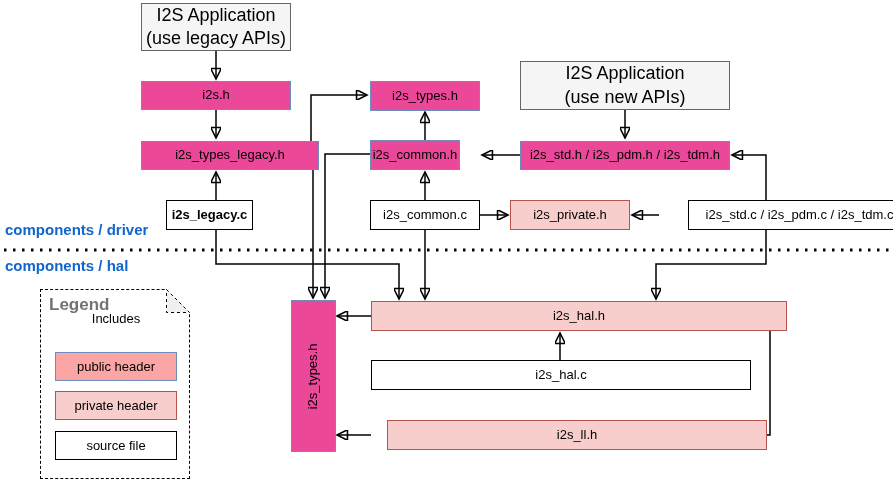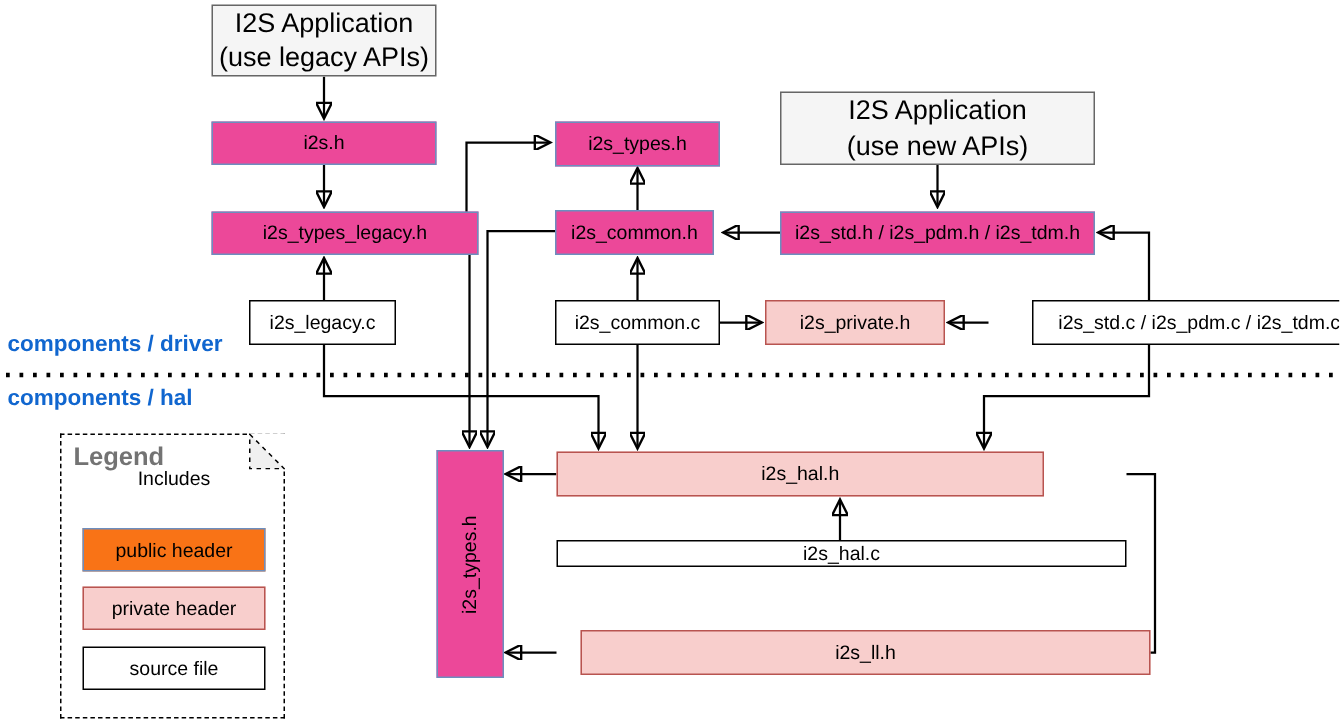--- a/index.html
+++ b/index.html
@@ -31,21 +31,21 @@
     border:1px dashed #000;box-sizing:border-box;background:#fff;
   }
   .legend-title{position:absolute;left:8px;top:5px;font-weight:bold;font-size:17px;color:#737373;}
   .legend-includes{position:absolute;left:0;top:21px;width:150px;text-align:center;font-size:13px;color:#000;}
   .legend-fold{position:absolute;right:-1px;top:-1px;}
   .legend-item{
     position:absolute;left:14px;width:122px;height:29px;
     display:flex;align-items:center;justify-content:center;
     box-sizing:border-box;border:1px solid #000;font-size:13px;color:#000;
   }
-  .legend-item.public{background:#f97316;border-color:#6c8ebf;}
+  .legend-item.public{background:#fca5a5;border-color:#6c8ebf;}
   .legend-item.private{background:#f8cecc;border-color:#b85450;}
   .legend-item.source{background:#fff;border-color:#000;}
 </style>
 </head>
 <body>
 
 <div id="canvas">
 
   <svg id="edges" width="893" height="482" viewBox="0 0 893 482" xmlns="http://www.w3.org/2000/svg">
     <defs>
@@ -86,37 +86,37 @@
     <path d="M55,333 L173,333" marker-end="url(#arr)"></path>
   </svg>
 
   <div class="section-label" style="left:5px;top:221px;">components / driver</div>
   <div class="section-label" style="left:5px;top:257px;">components / hal</div>
 
   <div class="node app" style="left:141px;top:3px;width:150px;height:48px;">I2S Application
 (use legacy APIs)</div>
   <div class="node public" style="left:141px;top:81px;width:150px;height:29px;">i2s.h</div>
   <div class="node public" style="left:141px;top:141px;width:178px;height:29px;">i2s_types_legacy.h</div>
-  <div class="node source" style="left:166px;top:200px;width:98px;height:30px;">i2s_legacy.c</div>
+  <div class="node source" style="left:166px;top:200px;width:87px;height:30px;font-weight:bold;">i2s_legacy.c</div>
 
   <div class="node public" style="left:370px;top:81px;width:110px;height:30px;">i2s_types.h</div>
-  <div class="node public" style="left:370px;top:140px;width:106px;height:30px;">i2s_common.h</div>
+  <div class="node public" style="left:370px;top:140px;width:90px;height:30px;">i2s_common.h</div>
   <div class="node source" style="left:370px;top:200px;width:110px;height:30px;">i2s_common.c</div>
 
   <div class="node app" style="left:520px;top:61px;width:210px;height:49px;">I2S Application
 (use new APIs)</div>
   <div class="node public" style="left:520px;top:141px;width:210px;height:29px;">i2s_std.h / i2s_pdm.h / i2s_tdm.h</div>
   <div class="node private" style="left:510px;top:200px;width:120px;height:30px;">i2s_private.h</div>
   <div class="node source" style="left:688px;top:200px;width:211px;height:30px;padding-left:12px;">i2s_std.c / i2s_pdm.c / i2s_tdm.c</div>
 
   <div class="node public vertical" style="left:291px;top:300px;width:45px;height:152px;">
     <span>i2s_types.h</span>
   </div>
-  <div class="node private" style="left:371px;top:301px;width:325px;height:30px;">i2s_hal.h</div>
-  <div class="node source" style="left:371px;top:360px;width:380px;height:18px;">i2s_hal.c</div>
+  <div class="node private" style="left:371px;top:301px;width:416px;height:30px;">i2s_hal.h</div>
+  <div class="node source" style="left:371px;top:360px;width:380px;height:30px;">i2s_hal.c</div>
   <div class="node private" style="left:387px;top:420px;width:380px;height:30px;">i2s_ll.h</div>
 
   <div class="legend">
     <svg class="legend-fold" width="24" height="24" xmlns="http://www.w3.org/2000/svg">
       <polygon points="0,0 24,0 24,24" fill="#ffffff" stroke="#ffffff" stroke-width="2"></polygon>
       <polygon points="0.5,0.5 23.5,23.5 0.5,23.5" fill="#f0f0f0" stroke="#000" stroke-width="1" stroke-dasharray="3 3"></polygon>
     </svg>
     <div class="legend-title">Legend</div>
     <div class="legend-includes">Includes</div>
     <div class="legend-item public" style="top:62px;">public header</div>

